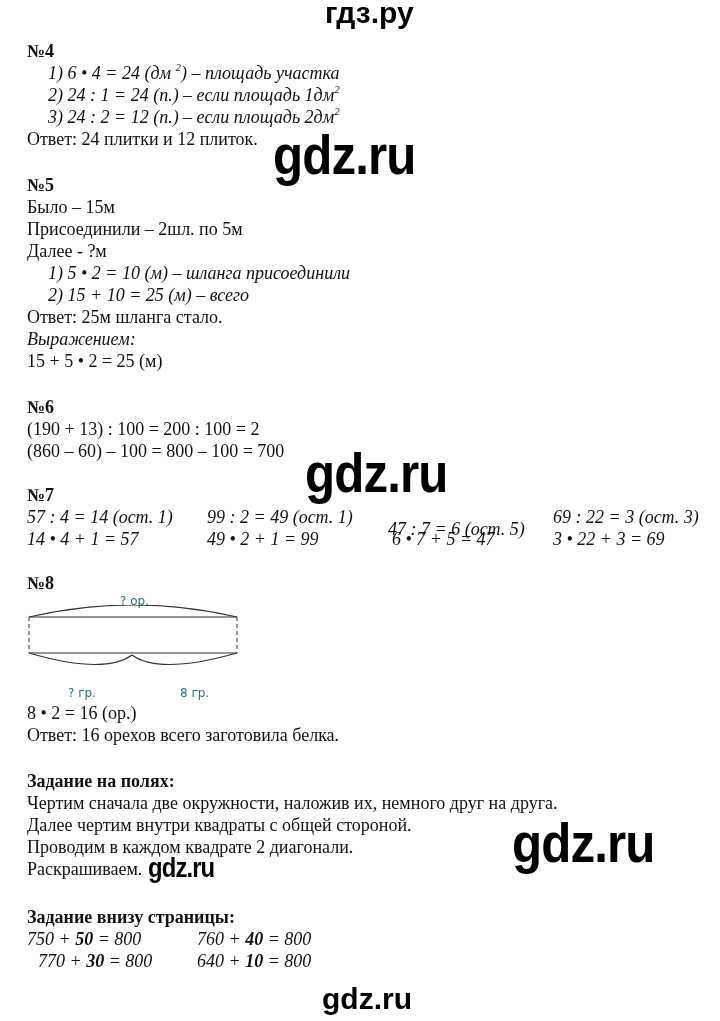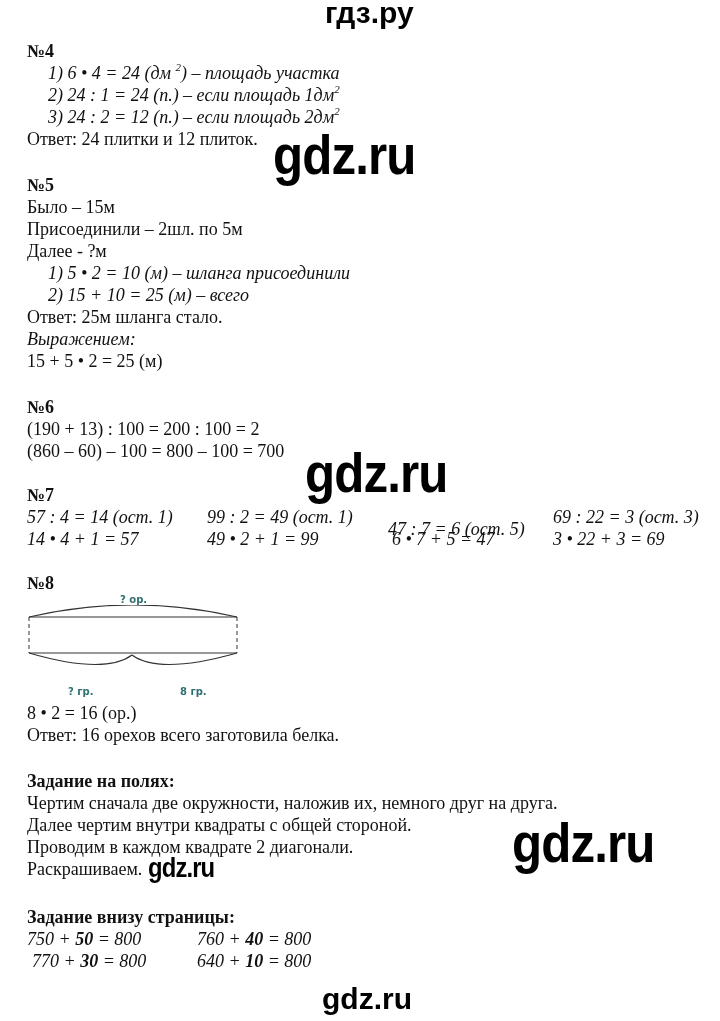--- a/index.html
+++ b/index.html
@@ -15,21 +15,21 @@
   sup { font-size: 11px; vertical-align: 8px; line-height: 0; }
   .wm {
     position: absolute; font-family: "Liberation Sans", "DejaVu Sans", sans-serif; font-weight: bold;
     color: #000; letter-spacing: -1px; white-space: nowrap;
   }
   .wm-top { font-size: 30px; left: 325px; top: -4px; letter-spacing: 0; }
   .wm-big { font-size: 56px; transform: scaleX(0.88); transform-origin: left top; }
   .wm-small { font-size: 28px; transform: scaleX(0.85); transform-origin: left top; }
   .wm-bottom { font-size: 30px; left: 322px; top: 982px; letter-spacing: 0; }
   .col { position: absolute; font-size: 18px; line-height: 22px; white-space: nowrap; font-style: italic; }
-  .dlabel { position: absolute; font-family: "DejaVu Sans", sans-serif; font-weight: bold; font-size: 10px; color: #2f6f73; }
+  .dlabel { position: absolute; font-family: "DejaVu Sans", sans-serif; font-weight: normal; font-size: 12px; color: #2f6f73; }
 </style>
 </head>
 <body>
 
 <div class="wm wm-top">гдз.ру</div>
 
 <div class="line h" style="top:40px">№4</div>
 <div class="line ind" style="top:62px"><span>1) 6 • 4 = 24 (дм </span><sup>2</sup><span>) – площадь участка</span></div>
 <div class="line ind" style="top:84px"><span>2) 24 : 1 = 24 (п.) – если площадь 1дм</span><sup>2</sup></div>
 <div class="line ind" style="top:106px"><span>3) 24 : 2 = 12 (п.) – если площадь 2дм</span><sup>2</sup></div>
@@ -83,16 +83,16 @@
 <div class="line" style="top:792px">Чертим сначала две окружности, наложив их, немного друг на друга.</div>
 <div class="line" style="top:814px">Далее чертим внутри квадраты с общей стороной.</div>
 <div class="line" style="top:836px">Проводим в каждом квадрате 2 диагонали.</div>
 <div class="line" style="top:858px">Раскрашиваем.</div>
 <div class="wm wm-small" style="left:148px; top:852px;">gdz.ru</div>
 <div class="wm wm-big" style="left:512px; top:810px;">gdz.ru</div>
 
 <div class="line h" style="top:906px">Задание внизу страницы:</div>
 <div class="col" style="left:27px; top:928px"><span>750 + </span><b>50</b><span> = 800</span></div>
 <div class="col" style="left:197px; top:928px"><span>760 + </span><b>40</b><span> = 800</span></div>
-<div class="col" style="left:32px; top:950px"><span>770 + </span><b>30</b><span> = 800</span></div>
+<div class="col" style="left:38px; top:950px"><span>770 + </span><b>30</b><span> = 800</span></div>
 <div class="col" style="left:197px; top:950px"><span>640 + </span><b>10</b><span> = 800</span></div>
 
 <div class="wm wm-bottom">gdz.ru</div>
 
 </body></html>

